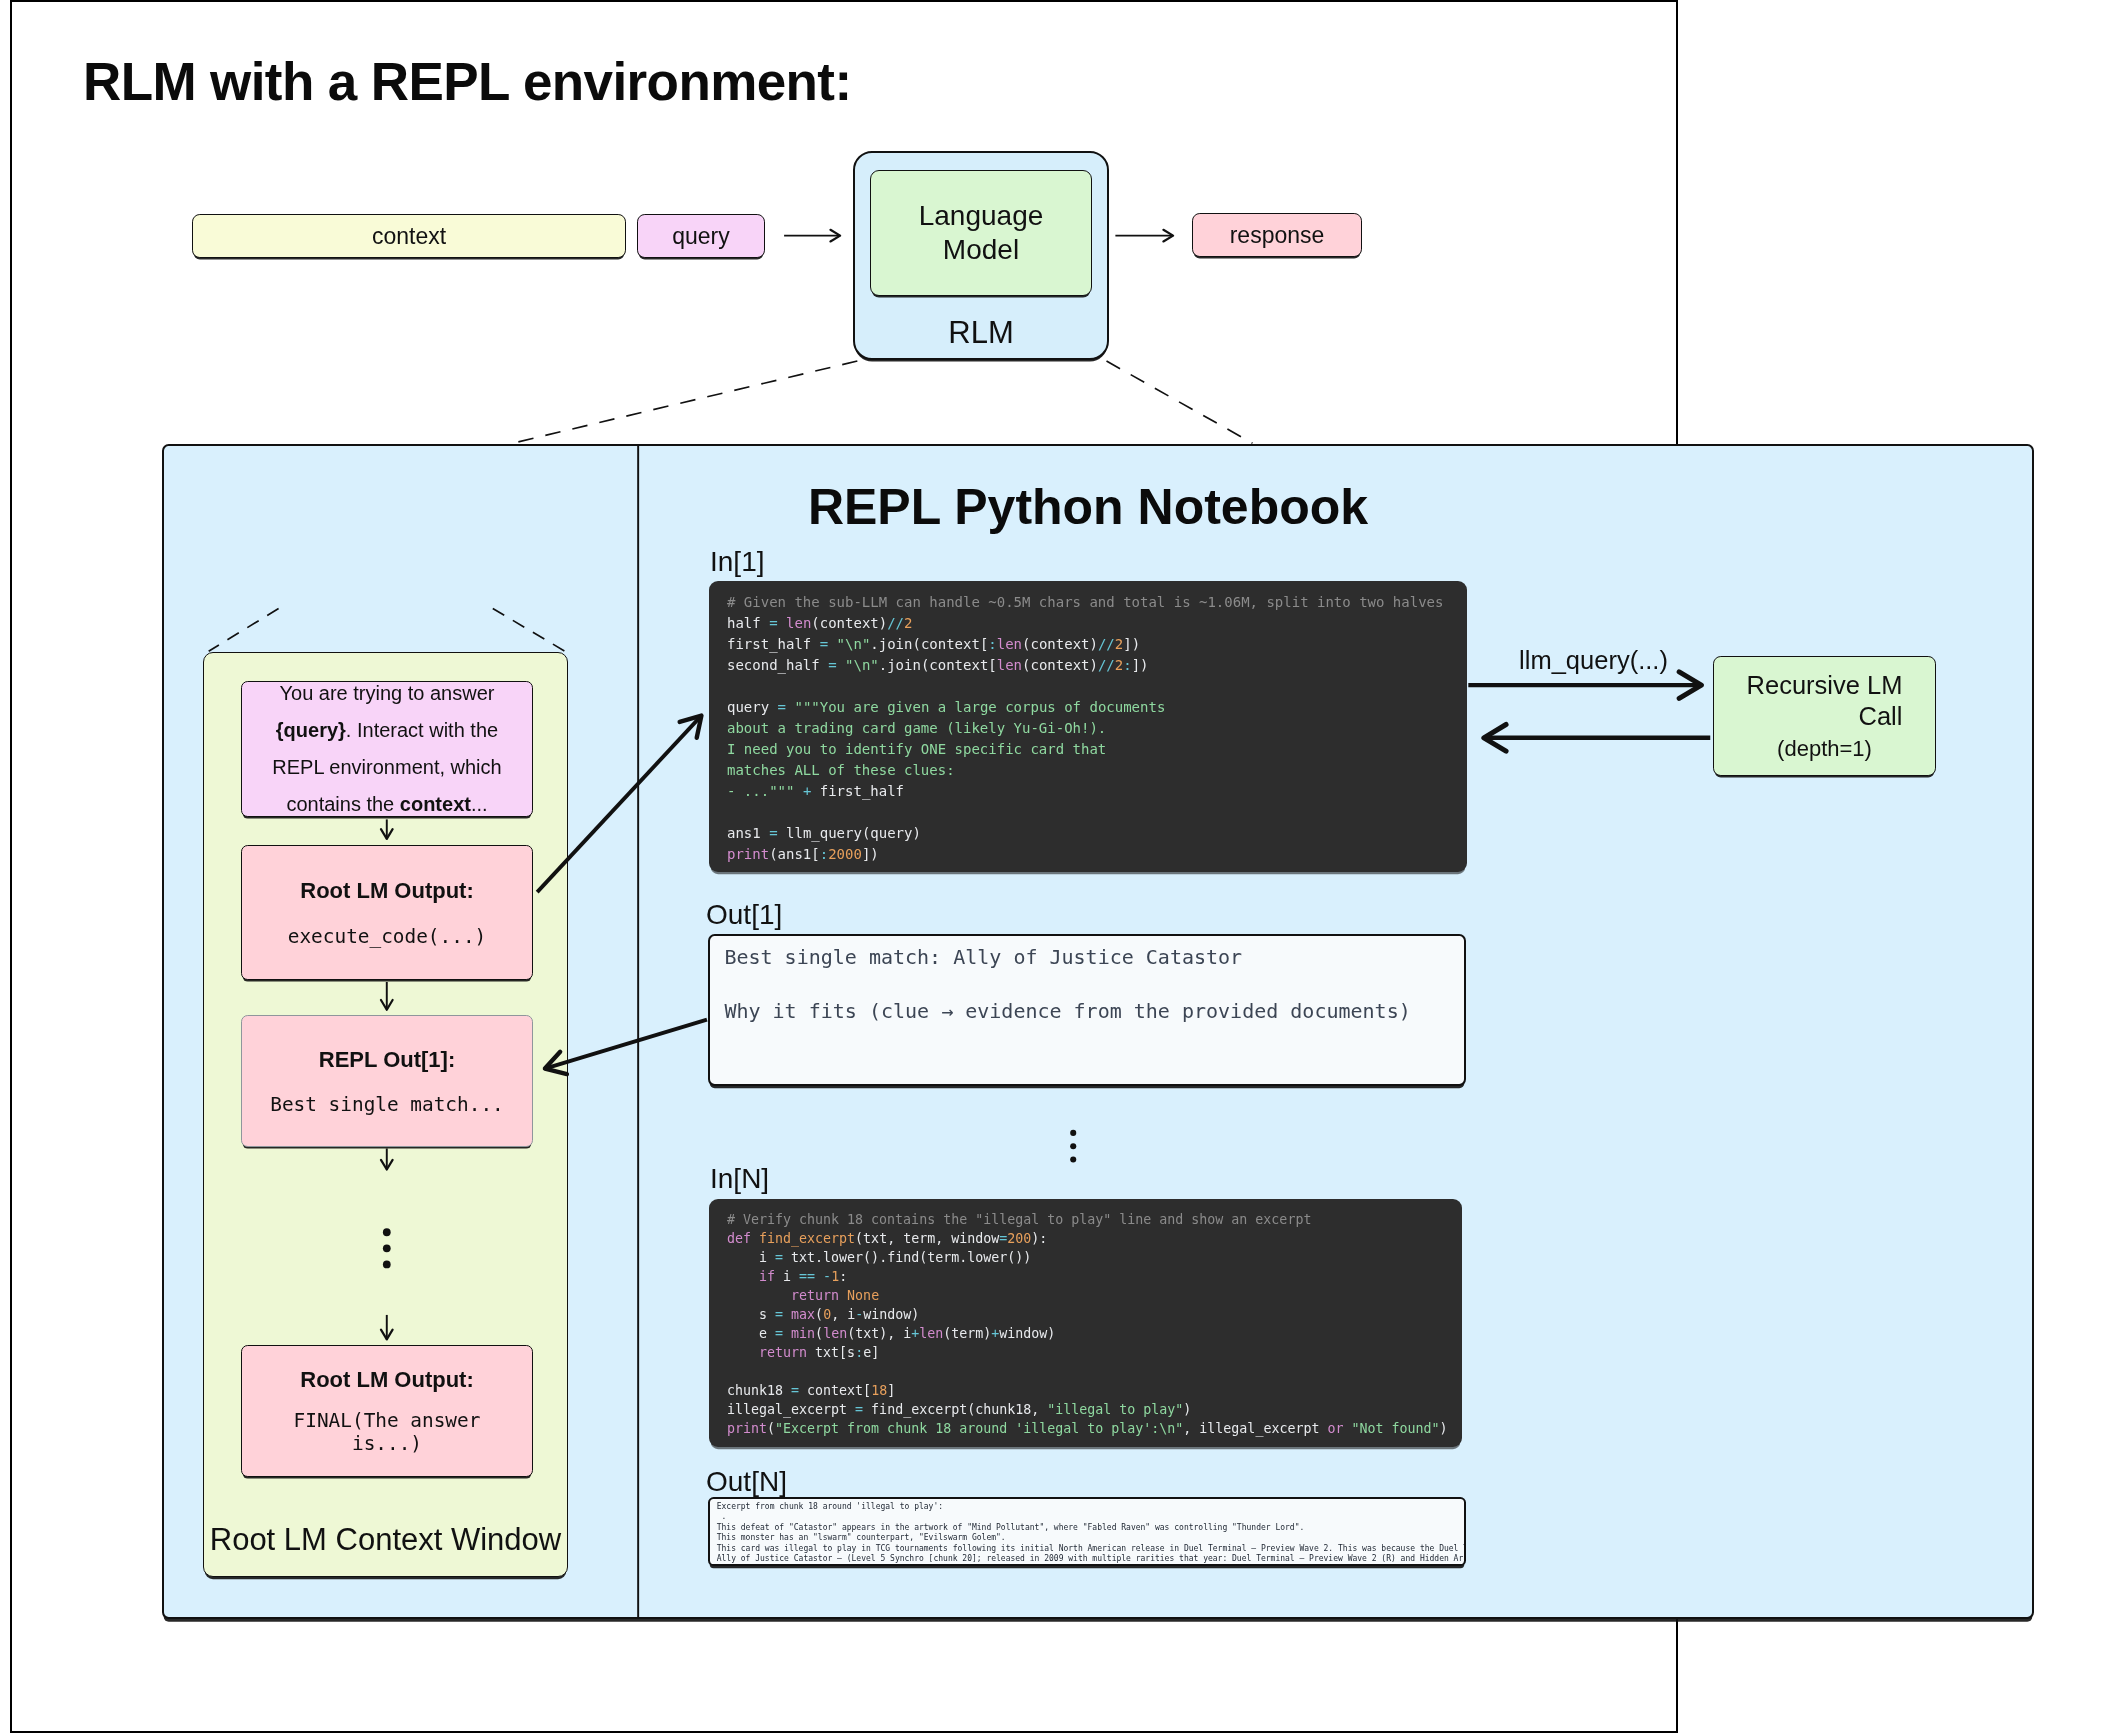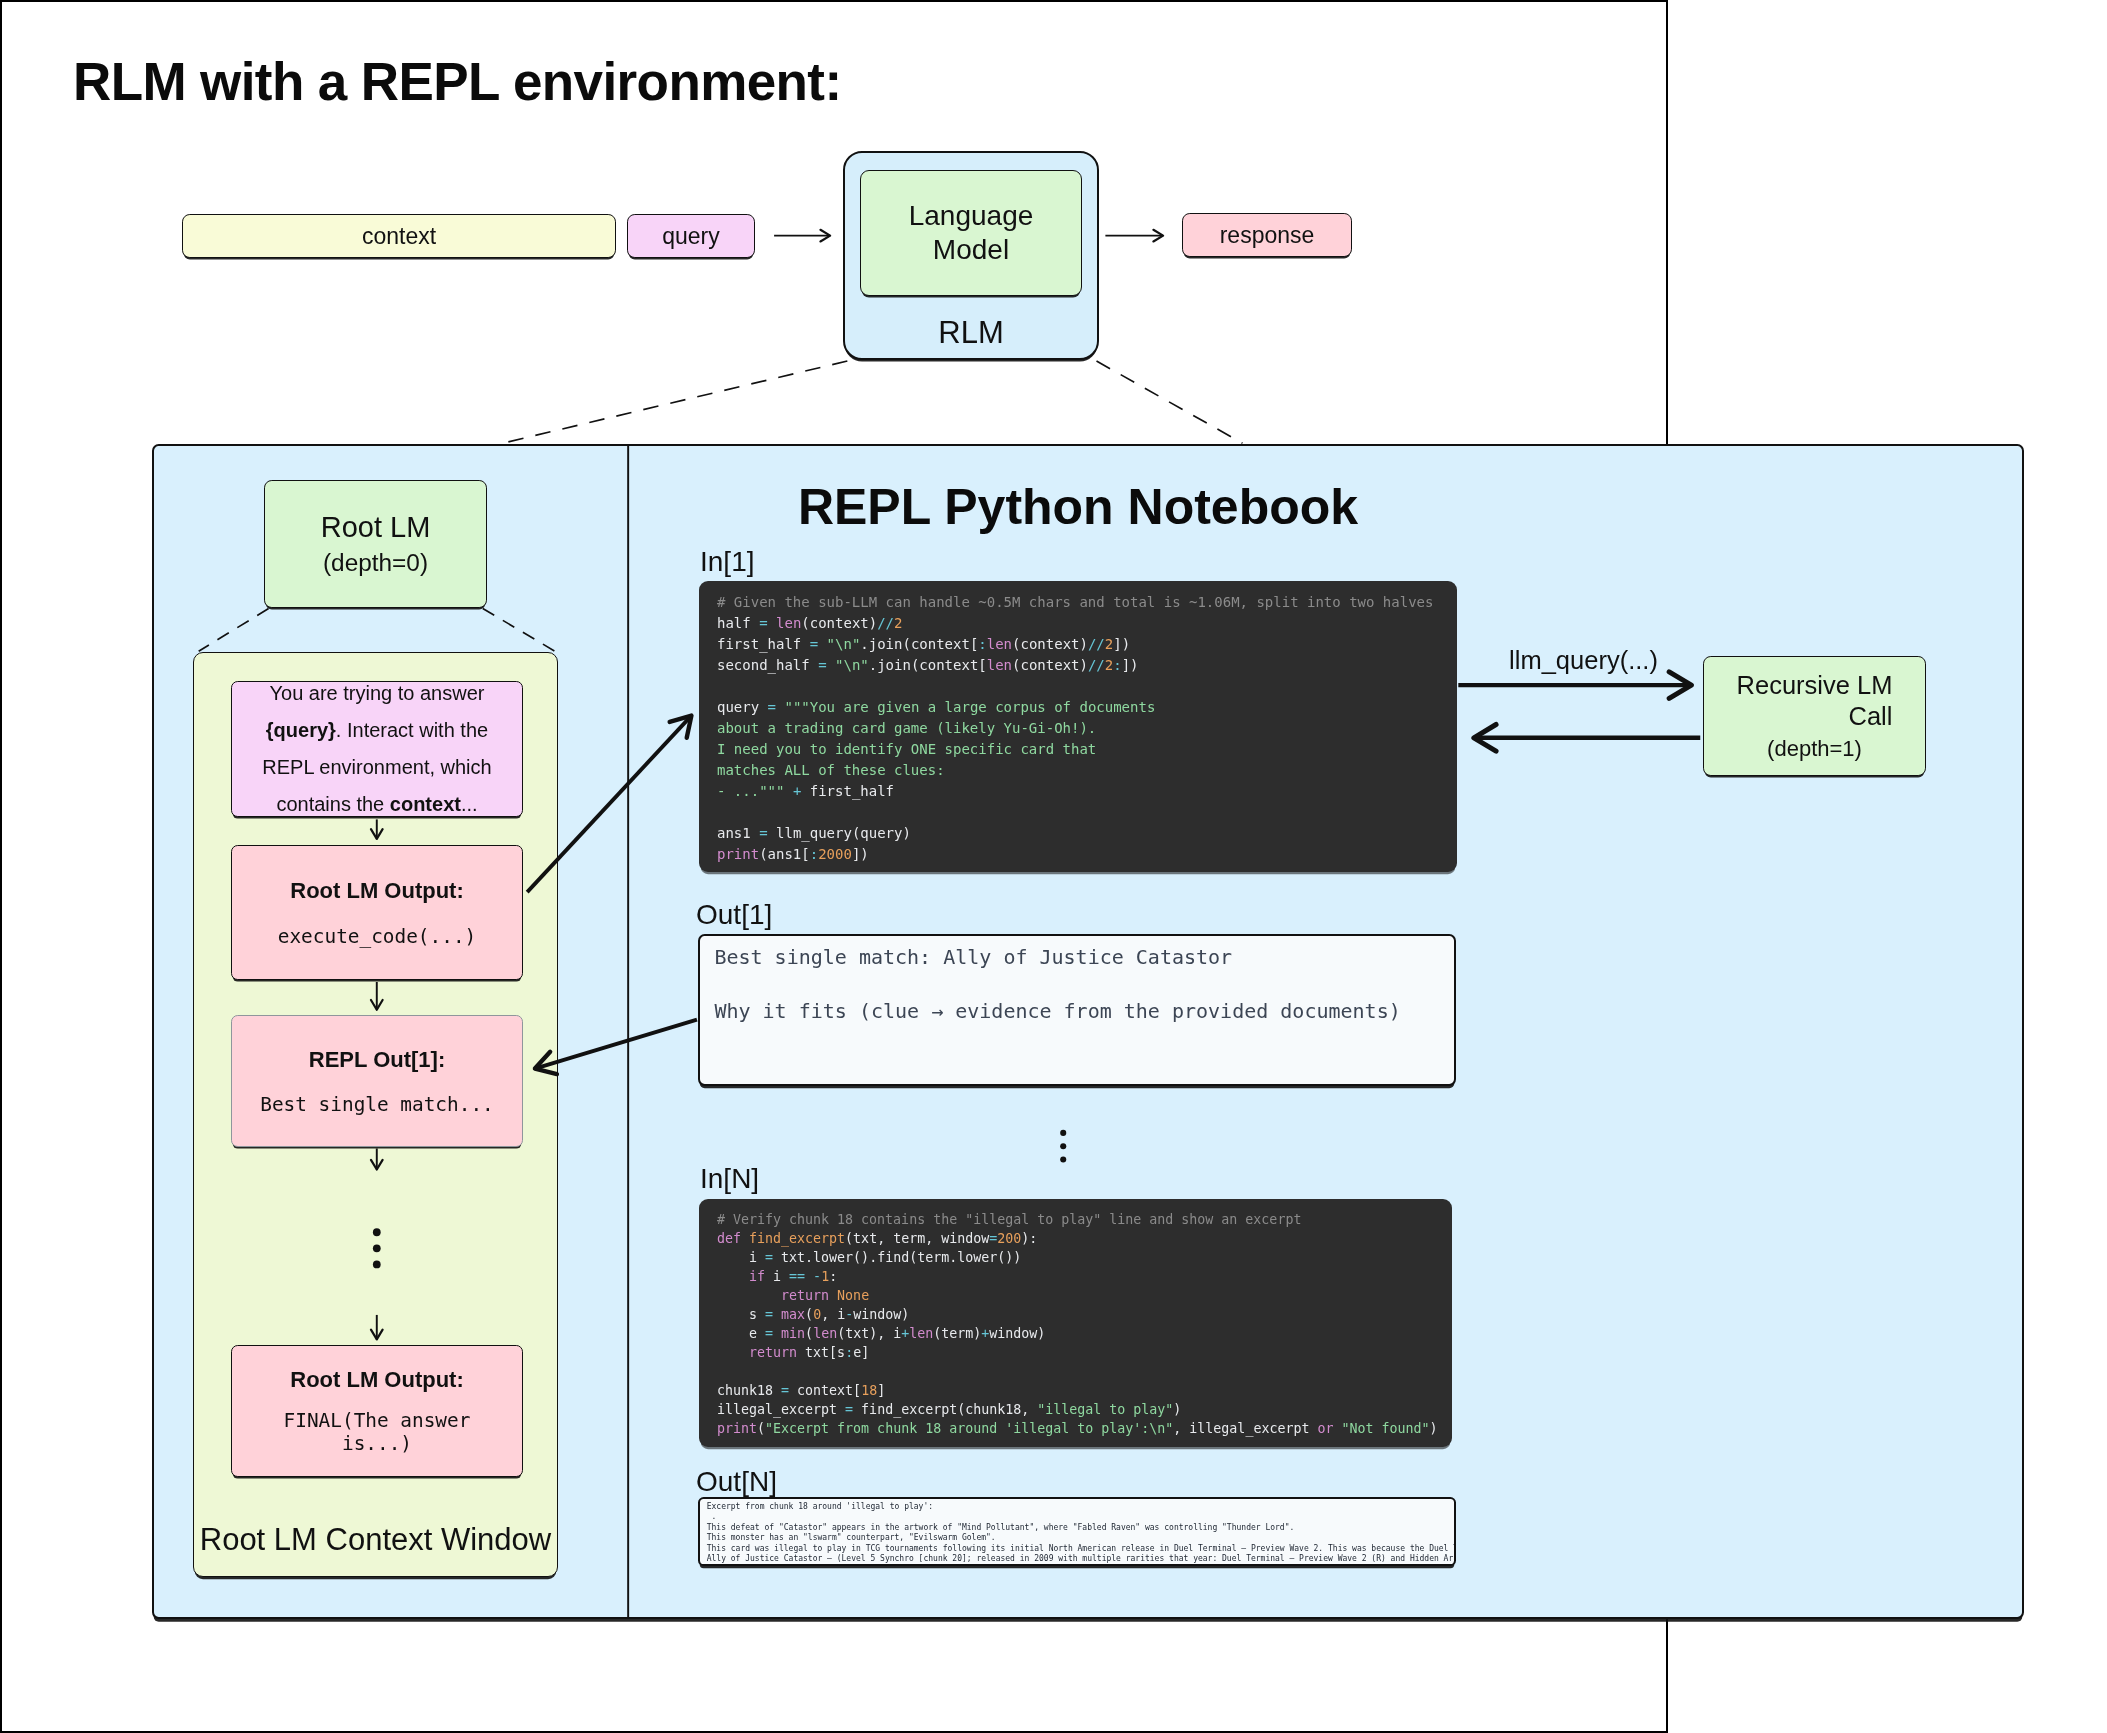--- a/index.html
+++ b/index.html
@@ -1,17 +1,17 @@
 <!DOCTYPE html>
 <html style="font-size:9px"><head>
 <meta charset="utf-8">
 <style>
   html,body{margin:0;padding:0;background:#ffffff;}
   body{width:2108px;height:1733px;overflow:hidden;font-family:"Liberation Sans",sans-serif;}
-  #canvas{position:relative;width:1668px;height:1733px;background:#ffffff;border:2.8px solid #000;box-sizing:border-box;}
+  #canvas{position:relative;width:1668px;height:1733px;background:#ffffff;border:2.8px solid #000;box-sizing:border-box;margin-left:10px;}
   .abs{position:absolute;box-sizing:border-box;}
   .box{border:1.7px solid #111;border-radius:7.8px;display:flex;flex-direction:column;align-items:center;justify-content:center;text-align:center;box-shadow:0 3.3px 0 -1.7px rgba(17,17,17,.9);}
   .title{font-size:53px;font-weight:800;color:#0b0b0b;letter-spacing:-0.6px;white-space:nowrap;}
   .lbl{font-size:23px;color:#111;}
   .yellow{background:#f9fbd7;}
   .magenta{background:#f8d4f8;}
   .salmon{background:#ffd2d9;}
   .green{background:#d9f6d1;}
   .blue{background:#d6eefb;}
   .panelblue{background:#d9f0fd;}
@@ -59,24 +59,20 @@
         </div>
     </div>
     <div style="font-size:31px;color:#111;margin-top:19px;">RLM</div>
   </div>
   <div class="abs box salmon" style="left:1180px;top:211px;width:170px;height:44px;">
     <span class="lbl">response</span>
   </div>
 
   <div class="abs panelblue" style="left:150px;top:442px;width:1872px;height:1175px;border:2.2px solid #111;border-radius:6.7px;box-shadow:0 4.4px 0 -1.7px rgba(17,17,17,.9);"></div>
 
-  <div class="abs box green" style="left:262px;top:478px;width:223px;height:128px;z-index:2;">
-    <div style="font-size:29px;color:#111;">Root LM</div>
-    <div style="font-size:24.4px;color:#111;margin-top:4.4px;">(depth=0)</div>
-  </div>
 
   <div class="abs windowyellow" style="left:191px;top:650px;width:365px;height:925px;border:1.7px solid #111;border-radius:10px;z-index:2;box-shadow:0 3.9px 0 -1.7px rgba(17,17,17,.9);"></div>
 
   <div class="abs box magenta" style="left:229px;top:679px;width:292px;height:136px;border-radius:6.7px;z-index:3;">
     <div class="prompt-text">You are trying to answer <b>{query}</b>. Interact with the REPL environment, which contains the <b>context</b>...</div>
   </div>
 
   <div class="abs box salmon" style="left:229px;top:843px;width:292px;height:135px;border-radius:6.7px;gap:21px;z-index:3;">
     <div class="boxheading">Root LM Output:</div>
     <div class="boxcode">execute_code(...)</div>

